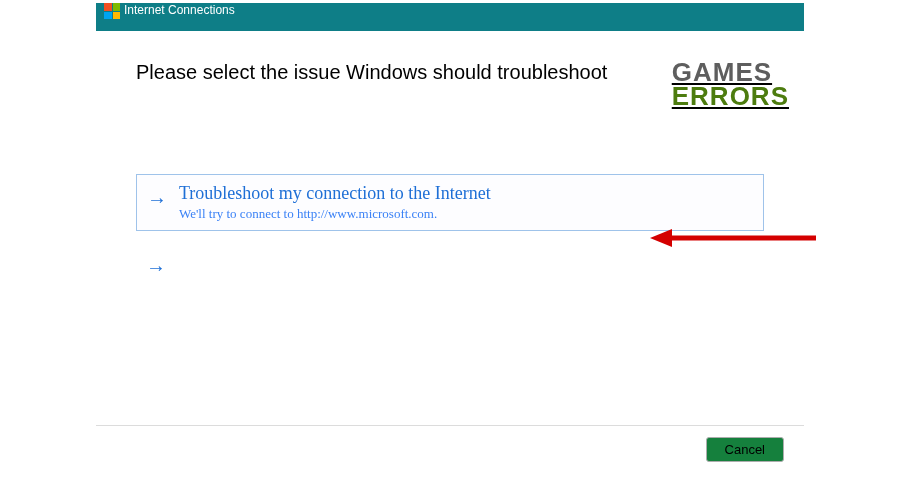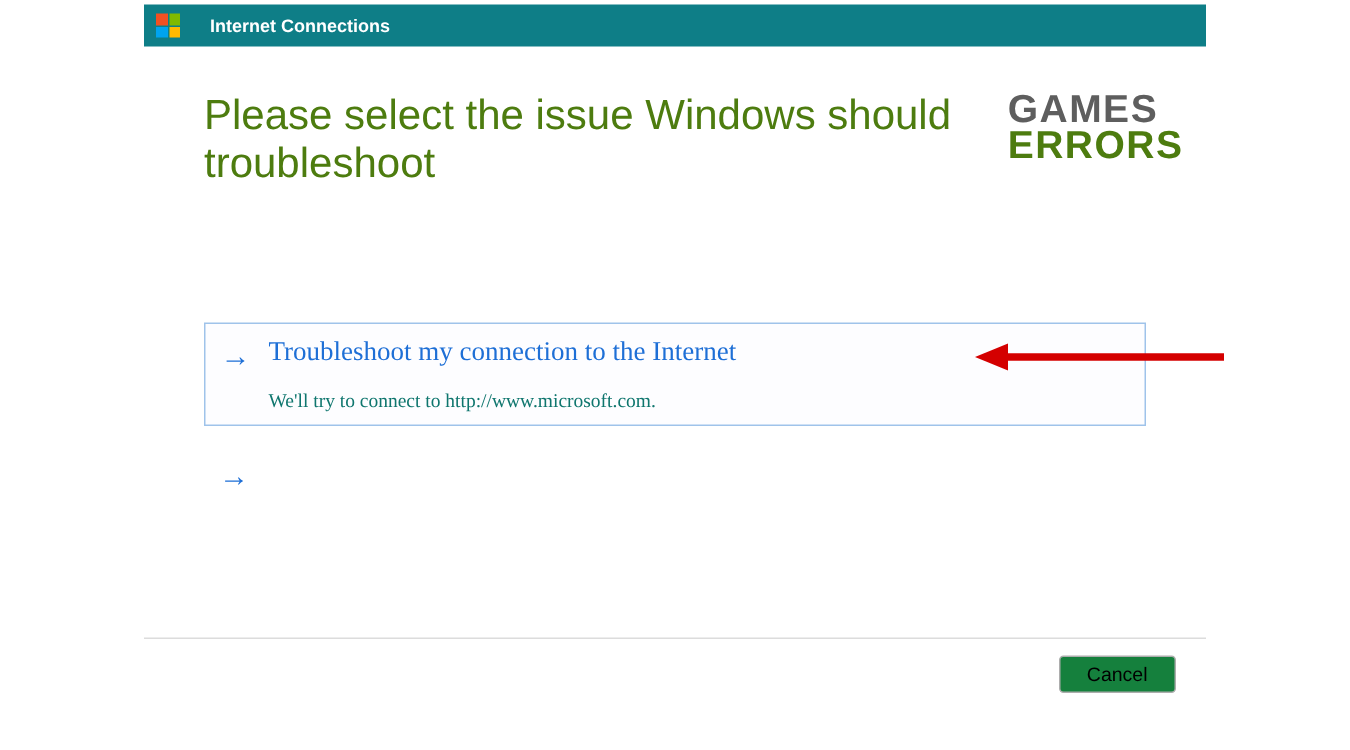--- a/index.html
+++ b/index.html
@@ -16,24 +16,22 @@
       left: 96px;
       top: 3px;
       width: 708px;
       height: 470px;
       background: #ffffff;
     }
     .titlebar {
       height: 28px;
       background: #0e7e87;
       display: flex;
-      align-items: center;
       padding: 0 8px;
-      gap: 20px;
-      font-weight: bold;
+      gap: 4px;
     }
     .titlebar-icon {
       width: 16px;
       height: 16px;
       display: grid;
       grid-template-columns: 1fr 1fr;
       grid-template-rows: 1fr 1fr;
       gap: 1px;
     }
     .titlebar-icon .q1 { background: #f25022; }
@@ -42,31 +40,32 @@
     .titlebar-icon .q4 { background: #ffb900; }
     .titlebar-text {
       color: #ffffff;
       font-size: 12px;
     }
     .content {
       padding: 30px 40px 0 40px;
       position: relative;
     }
     .heading {
-      color: #4d7c0f;
-      font-size: 28px;
+      color: #000000;
+      font-size: 20px;
       font-weight: 400;
       margin-bottom: 90px;
     }
     .watermark {
       position: absolute;
       top: 28px;
       right: 15px;
       text-align: left;
       pointer-events: none;
+      text-decoration: underline;
     }
     .watermark .line1 {
       color: #5e5e5e;
       font-size: 26px;
       font-weight: 800;
       letter-spacing: 1px;
       line-height: 1;
     }
     .watermark .line2 {
       color: #4d7c0f;
@@ -99,23 +98,23 @@
       display: flex;
       flex-direction: column;
       font-family: Liberation Serif, serif;
     }
     .option-title {
       color: #1e6fd6;
       font-size: 18px;
       font-weight: 400;
     }
     .option-desc {
-      color: #0f766e;
+      color: #3b82f6;
       font-size: 13px;
-      margin-top: 14px;
+      margin-top: 2px;
     }
     .annotation-arrow {
       position: absolute;
       top: 223px;
       left: 552px;
       pointer-events: none;
     }
     .footer {
       position: absolute;
       bottom: 0;

